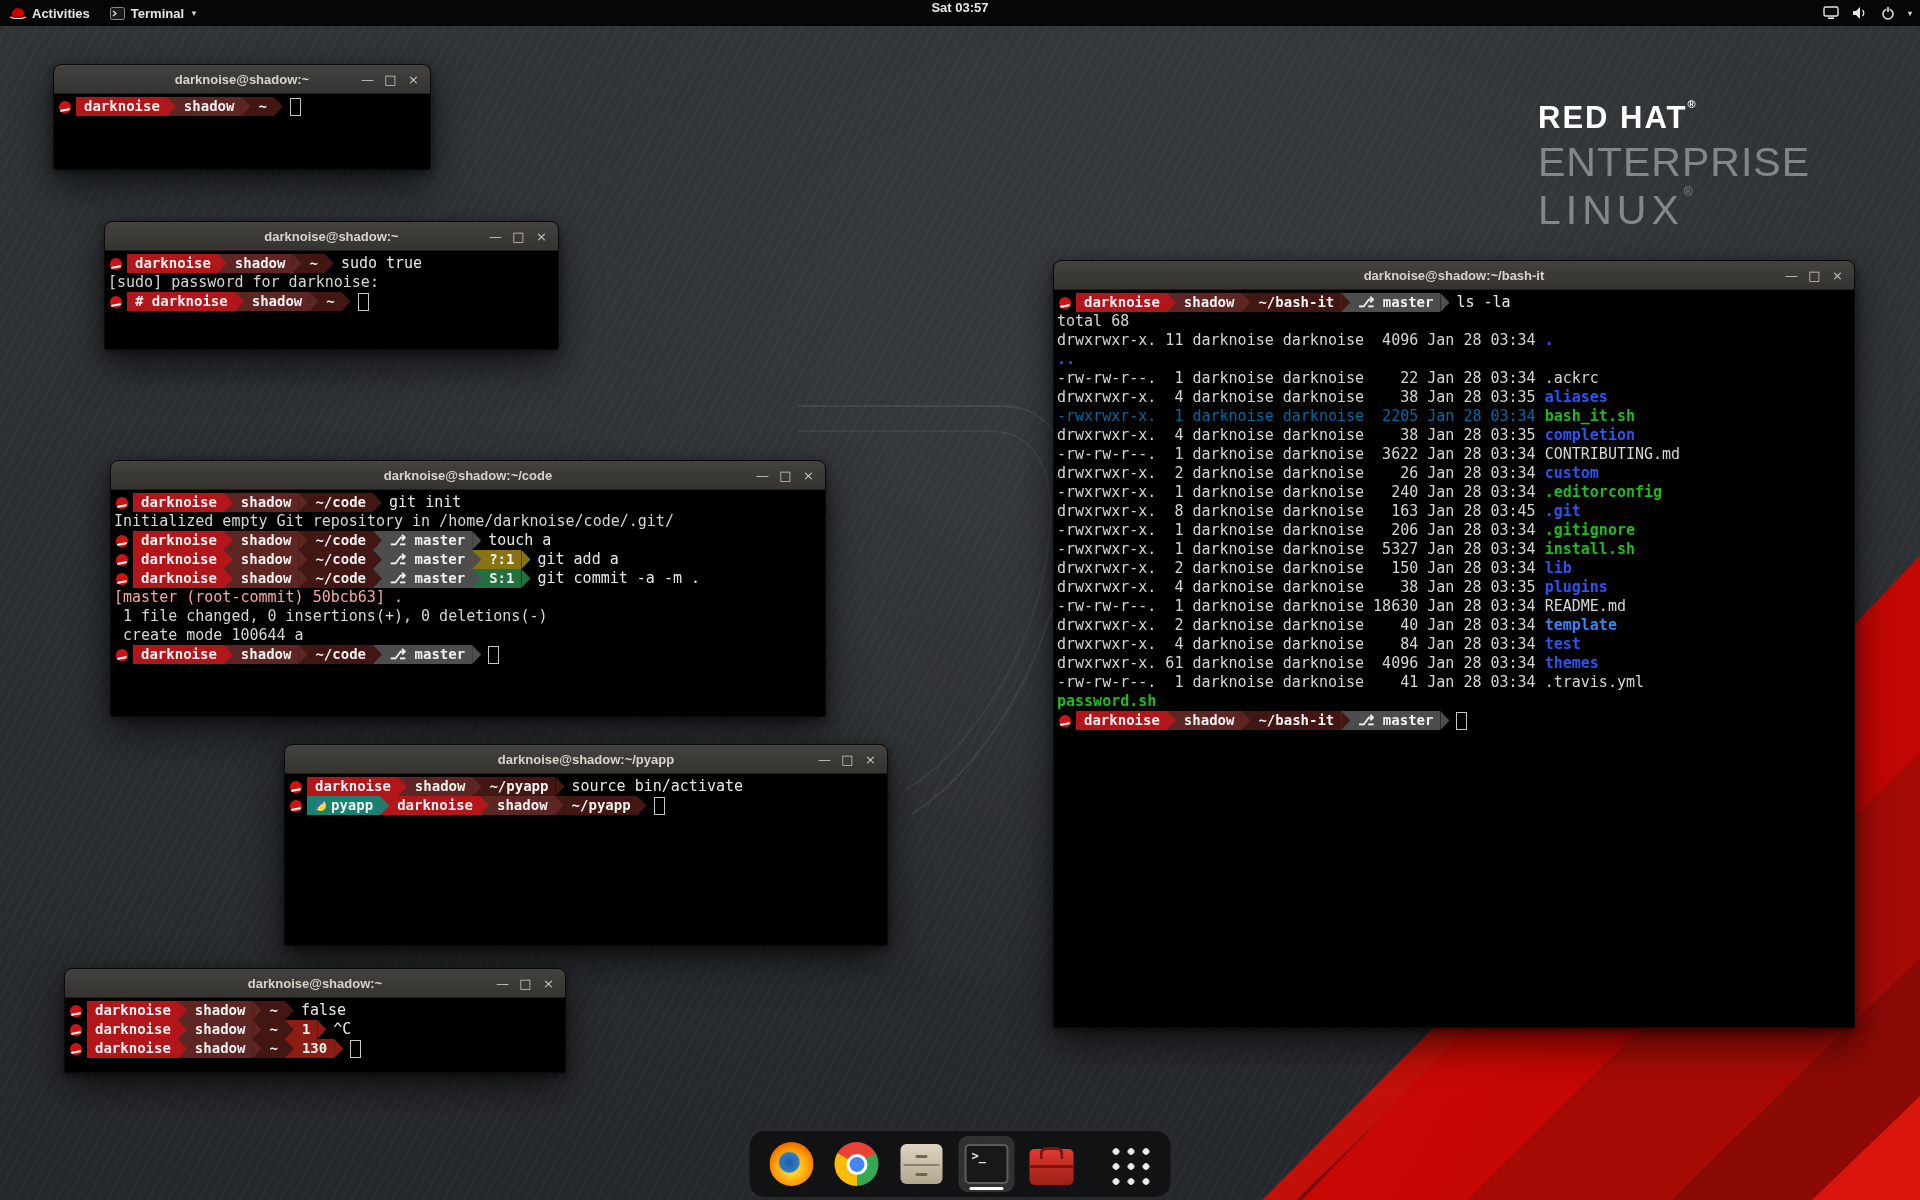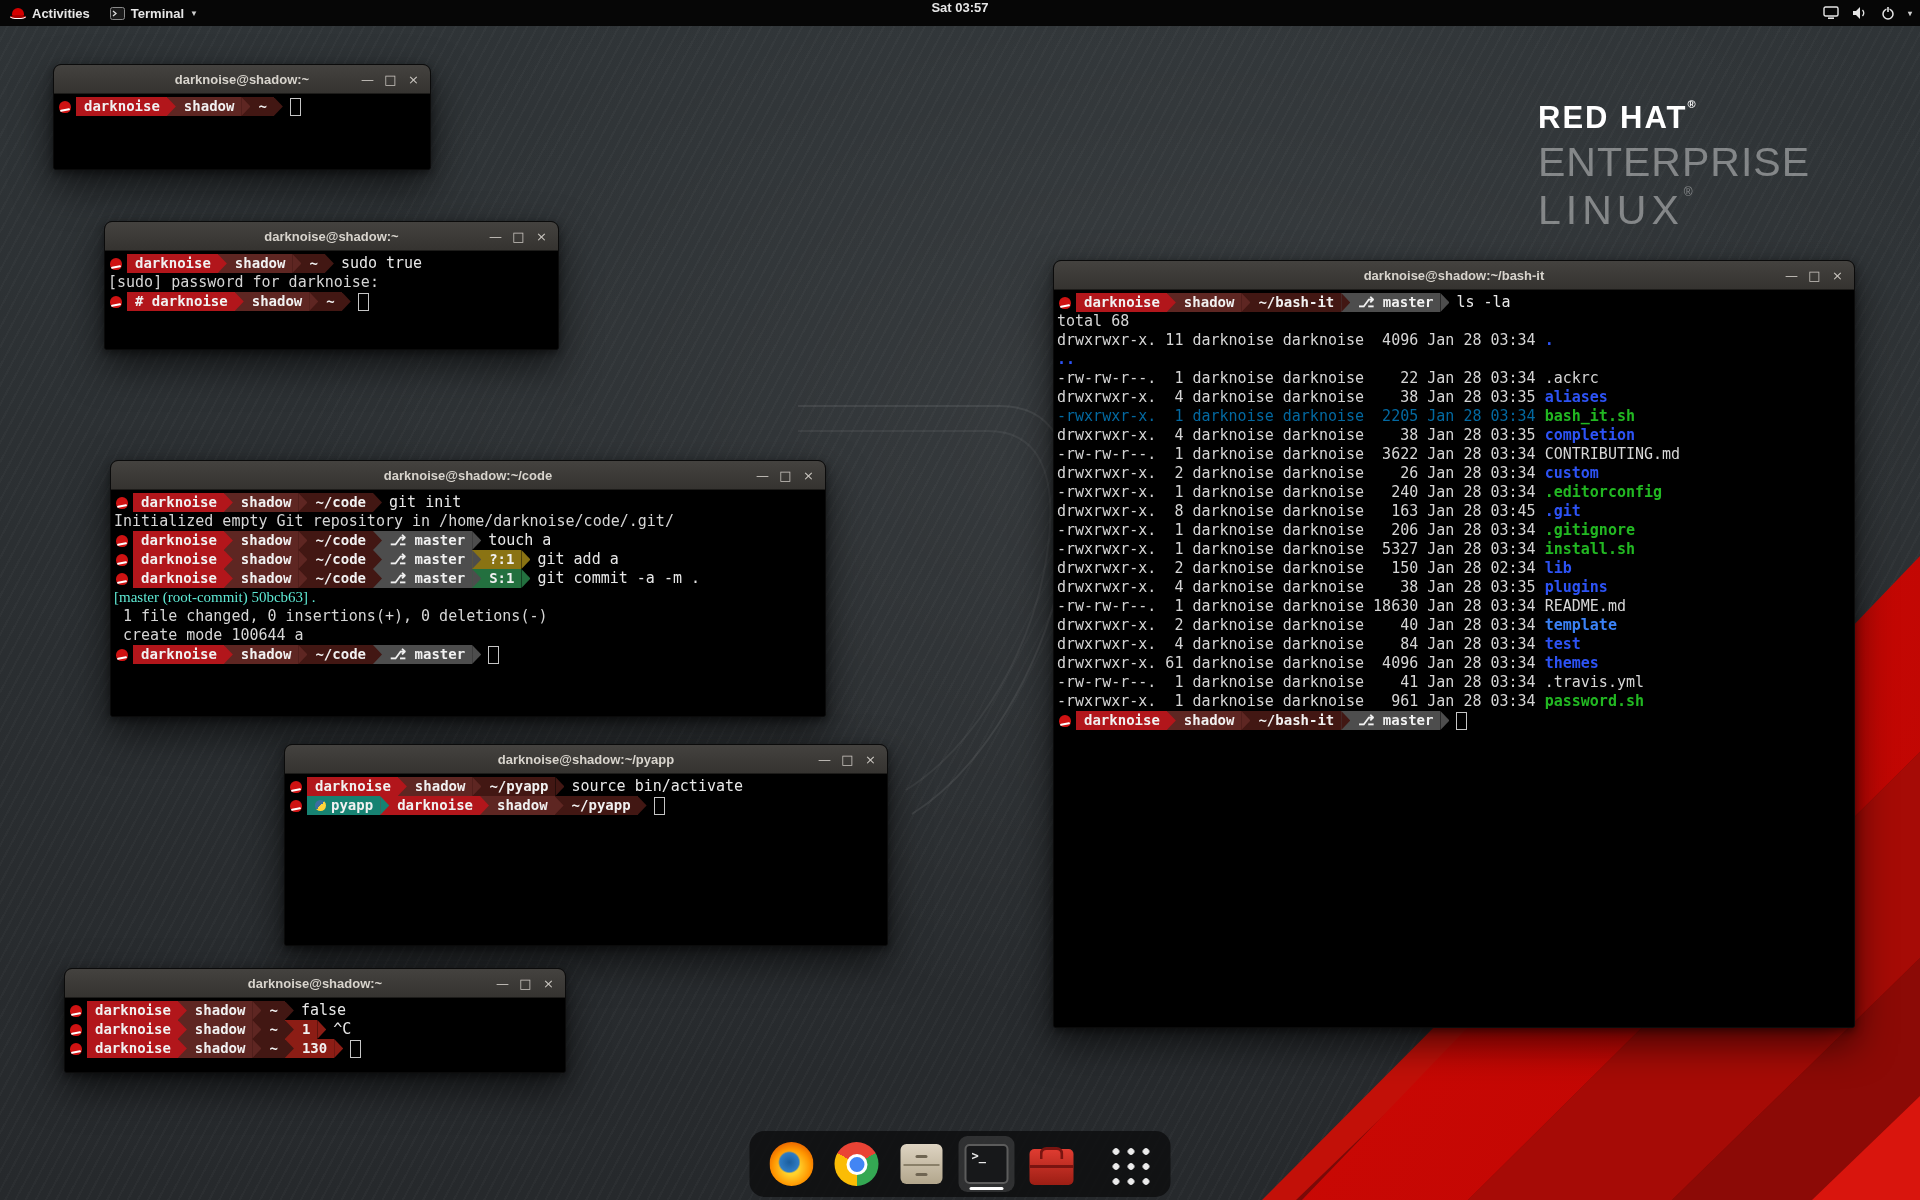--- a/index.html
+++ b/index.html
@@ -169,21 +169,21 @@
         <span class="wbtn">□</span>
         <span class="wbtn">×</span>
       </span>
     </div>
     <div class="term">
         <div class="term-line"><span class="rh-ic"></span><span class="pseg" style="background: rgb(178, 22, 27);">darknoise</span><span class="parr" style="background: rgb(94, 38, 34);"><i style="background: rgb(178, 22, 27);"></i></span><span class="pseg" style="background: rgb(94, 38, 34);">shadow</span><span class="parr" style="background: rgb(66, 23, 19);"><i style="background: rgb(94, 38, 34);"></i></span><span class="pseg" style="background: rgb(66, 23, 19);">~/code</span><span class="parr" style="background: transparent;"><i style="background: rgb(66, 23, 19);"></i></span><span class="t-cmd" style="color: rgb(232, 232, 232);">git init</span></div>
         <div class="term-line"><span class="t-out" style="color: rgb(214, 214, 214);">Initialized empty Git repository in /home/darknoise/code/.git/</span></div>
         <div class="term-line"><span class="rh-ic"></span><span class="pseg" style="background: rgb(178, 22, 27);">darknoise</span><span class="parr" style="background: rgb(94, 38, 34);"><i style="background: rgb(178, 22, 27);"></i></span><span class="pseg" style="background: rgb(94, 38, 34);">shadow</span><span class="parr" style="background: rgb(66, 23, 19);"><i style="background: rgb(94, 38, 34);"></i></span><span class="pseg" style="background: rgb(66, 23, 19);">~/code</span><span class="parr" style="background: rgb(77, 77, 77);"><i style="background: rgb(66, 23, 19);"></i></span><span class="pseg" style="background: rgb(77, 77, 77);">⎇ master</span><span class="parr" style="background: transparent;"><i style="background: rgb(77, 77, 77);"></i></span><span class="t-cmd" style="color: rgb(232, 232, 232);">touch a</span></div>
         <div class="term-line"><span class="rh-ic"></span><span class="pseg" style="background: rgb(178, 22, 27);">darknoise</span><span class="parr" style="background: rgb(94, 38, 34);"><i style="background: rgb(178, 22, 27);"></i></span><span class="pseg" style="background: rgb(94, 38, 34);">shadow</span><span class="parr" style="background: rgb(66, 23, 19);"><i style="background: rgb(94, 38, 34);"></i></span><span class="pseg" style="background: rgb(66, 23, 19);">~/code</span><span class="parr" style="background: rgb(77, 77, 77);"><i style="background: rgb(66, 23, 19);"></i></span><span class="pseg" style="background: rgb(77, 77, 77);">⎇ master</span><span class="parr" style="background: rgb(138, 115, 19);"><i style="background: rgb(77, 77, 77);"></i></span><span class="pseg" style="background: rgb(138, 115, 19);">?:1</span><span class="parr" style="background: transparent;"><i style="background: rgb(138, 115, 19);"></i></span><span class="t-cmd" style="color: rgb(232, 232, 232);">git add a</span></div>
         <div class="term-line"><span class="rh-ic"></span><span class="pseg" style="background: rgb(178, 22, 27);">darknoise</span><span class="parr" style="background: rgb(94, 38, 34);"><i style="background: rgb(178, 22, 27);"></i></span><span class="pseg" style="background: rgb(94, 38, 34);">shadow</span><span class="parr" style="background: rgb(66, 23, 19);"><i style="background: rgb(94, 38, 34);"></i></span><span class="pseg" style="background: rgb(66, 23, 19);">~/code</span><span class="parr" style="background: rgb(77, 77, 77);"><i style="background: rgb(66, 23, 19);"></i></span><span class="pseg" style="background: rgb(77, 77, 77);">⎇ master</span><span class="parr" style="background: rgb(35, 112, 63);"><i style="background: rgb(77, 77, 77);"></i></span><span class="pseg" style="background: rgb(35, 112, 63);">S:1</span><span class="parr" style="background: transparent;"><i style="background: rgb(35, 112, 63);"></i></span><span class="t-cmd" style="color: rgb(232, 232, 232);">git commit -a -m .</span></div>
-        <div class="term-line"><span class="t-out" style="color: #5eead4; font-family: Liberation Serif, serif;">[master (root-commit) 50bcb63] .</span></div>
+        <div class="term-line"><span class="t-out" style="color: #fca5a5;">[master (root-commit) 50bcb63] .</span></div>
         <div class="term-line"><span class="t-out" style="color: rgb(214, 214, 214);"> 1 file changed, 0 insertions(+), 0 deletions(-)</span></div>
         <div class="term-line"><span class="t-out" style="color: rgb(214, 214, 214);"> create mode 100644 a</span></div>
         <div class="term-line"><span class="rh-ic"></span><span class="pseg" style="background: rgb(178, 22, 27);">darknoise</span><span class="parr" style="background: rgb(94, 38, 34);"><i style="background: rgb(178, 22, 27);"></i></span><span class="pseg" style="background: rgb(94, 38, 34);">shadow</span><span class="parr" style="background: rgb(66, 23, 19);"><i style="background: rgb(94, 38, 34);"></i></span><span class="pseg" style="background: rgb(66, 23, 19);">~/code</span><span class="parr" style="background: rgb(77, 77, 77);"><i style="background: rgb(66, 23, 19);"></i></span><span class="pseg" style="background: rgb(77, 77, 77);">⎇ master</span><span class="parr" style="background: transparent;"><i style="background: rgb(77, 77, 77);"></i></span><span class="cursor"></span></div>
       </div>
   </div>
 
   <div class="window" id="win-d" style="left:284px;top:744px;width:602px;height:200px;">
     <div class="titlebar">
       <span class="title">darknoise@shadow:~/pyapp</span>
       <span class="controls">
@@ -231,28 +231,28 @@
         <div class="term-line"><span class="t-out" style="color: rgb(214, 214, 214);">-rw-rw-r--.  1 darknoise darknoise    22 Jan 28 03:34 </span><span class="t-file" style="color: rgb(214, 214, 214);">.ackrc</span></div>
         <div class="term-line"><span class="t-out" style="color: rgb(214, 214, 214);">drwxrwxr-x.  4 darknoise darknoise    38 Jan 28 03:35 </span><span class="t-dir" style="color: rgb(45, 83, 245);">aliases</span></div>
         <div class="term-line"><span class="t-out" style="color: #0369a1;">-rwxrwxr-x.  1 darknoise darknoise  2205 Jan 28 03:34 </span><span class="t-exec" style="color: rgb(34, 184, 34);">bash_it.sh</span></div>
         <div class="term-line"><span class="t-out" style="color: rgb(214, 214, 214);">drwxrwxr-x.  4 darknoise darknoise    38 Jan 28 03:35 </span><span class="t-dir" style="color: rgb(45, 83, 245);">completion</span></div>
         <div class="term-line"><span class="t-out" style="color: rgb(214, 214, 214);">-rw-rw-r--.  1 darknoise darknoise  3622 Jan 28 03:34 </span><span class="t-file" style="color: rgb(214, 214, 214);">CONTRIBUTING.md</span></div>
         <div class="term-line"><span class="t-out" style="color: rgb(214, 214, 214);">drwxrwxr-x.  2 darknoise darknoise    26 Jan 28 03:34 </span><span class="t-dir" style="color: rgb(45, 83, 245);">custom</span></div>
         <div class="term-line"><span class="t-out" style="color: rgb(214, 214, 214);">-rwxrwxr-x.  1 darknoise darknoise   240 Jan 28 03:34 </span><span class="t-exec" style="color: rgb(34, 184, 34);">.editorconfig</span></div>
         <div class="term-line"><span class="t-out" style="color: rgb(214, 214, 214);">drwxrwxr-x.  8 darknoise darknoise   163 Jan 28 03:45 </span><span class="t-dir" style="color: rgb(45, 83, 245);">.git</span></div>
         <div class="term-line"><span class="t-out" style="color: rgb(214, 214, 214);">-rwxrwxr-x.  1 darknoise darknoise   206 Jan 28 03:34 </span><span class="t-exec" style="color: rgb(34, 184, 34);">.gitignore</span></div>
         <div class="term-line"><span class="t-out" style="color: rgb(214, 214, 214);">-rwxrwxr-x.  1 darknoise darknoise  5327 Jan 28 03:34 </span><span class="t-exec" style="color: rgb(34, 184, 34);">install.sh</span></div>
-        <div class="term-line"><span class="t-out" style="color: rgb(214, 214, 214);">drwxrwxr-x.  2 darknoise darknoise   150 Jan 28 02:34 </span><span class="t-dir" style="color: rgb(45, 83, 245);">lib</span></div>
+        <div class="term-line"><span class="t-out" style="color: rgb(214, 214, 214);">drwxrwxr-x.  2 darknoise darknoise   150 Jan 28 03:34 </span><span class="t-dir" style="color: rgb(45, 83, 245);">lib</span></div>
         <div class="term-line"><span class="t-out" style="color: rgb(214, 214, 214);">drwxrwxr-x.  4 darknoise darknoise    38 Jan 28 03:35 </span><span class="t-dir" style="color: rgb(45, 83, 245);">plugins</span></div>
         <div class="term-line"><span class="t-out" style="color: rgb(214, 214, 214);">-rw-rw-r--.  1 darknoise darknoise 18630 Jan 28 03:34 </span><span class="t-file" style="color: rgb(214, 214, 214);">README.md</span></div>
         <div class="term-line"><span class="t-out" style="color: rgb(214, 214, 214);">drwxrwxr-x.  2 darknoise darknoise    40 Jan 28 03:34 </span><span class="t-dir" style="color: #3b82f6;">template</span></div>
         <div class="term-line"><span class="t-out" style="color: rgb(214, 214, 214);">drwxrwxr-x.  4 darknoise darknoise    84 Jan 28 03:34 </span><span class="t-dir" style="color: rgb(45, 83, 245);">test</span></div>
         <div class="term-line"><span class="t-out" style="color: rgb(214, 214, 214);">drwxrwxr-x. 61 darknoise darknoise  4096 Jan 28 03:34 </span><span class="t-dir" style="color: rgb(45, 83, 245);">themes</span></div>
         <div class="term-line"><span class="t-out" style="color: rgb(214, 214, 214);">-rw-rw-r--.  1 darknoise darknoise    41 Jan 28 03:34 </span><span class="t-file" style="color: rgb(214, 214, 214);">.travis.yml</span></div>
-        <div class="term-line"><span class="t-out" style="color: rgb(214, 214, 214);">-rwxrwxr-x.  1 darknoise darknoise   961 Jan 28 03:34 </span><span class="t-exec" style="color: rgb(34, 184, 34);">password.sh</span></div>
+        <div class="term-line"><span class="t-exec" style="color: rgb(34, 184, 34);">password.sh</span></div>
         <div class="term-line"><span class="rh-ic"></span><span class="pseg" style="background: rgb(178, 22, 27);">darknoise</span><span class="parr" style="background: rgb(94, 38, 34);"><i style="background: rgb(178, 22, 27);"></i></span><span class="pseg" style="background: rgb(94, 38, 34);">shadow</span><span class="parr" style="background: rgb(66, 23, 19);"><i style="background: rgb(94, 38, 34);"></i></span><span class="pseg" style="background: rgb(66, 23, 19);">~/bash-it</span><span class="parr" style="background: rgb(77, 77, 77);"><i style="background: rgb(66, 23, 19);"></i></span><span class="pseg" style="background: rgb(77, 77, 77);">⎇ master</span><span class="parr" style="background: transparent;"><i style="background: rgb(77, 77, 77);"></i></span><span class="cursor"></span></div>
       </div>
   </div>
 
   <div class="dock" id="dock">
       <div class="dock-item">
         <div class="dicon icon-firefox"></div>
       </div>
       <div class="dock-item">
         <div class="dicon icon-chrome"></div>

